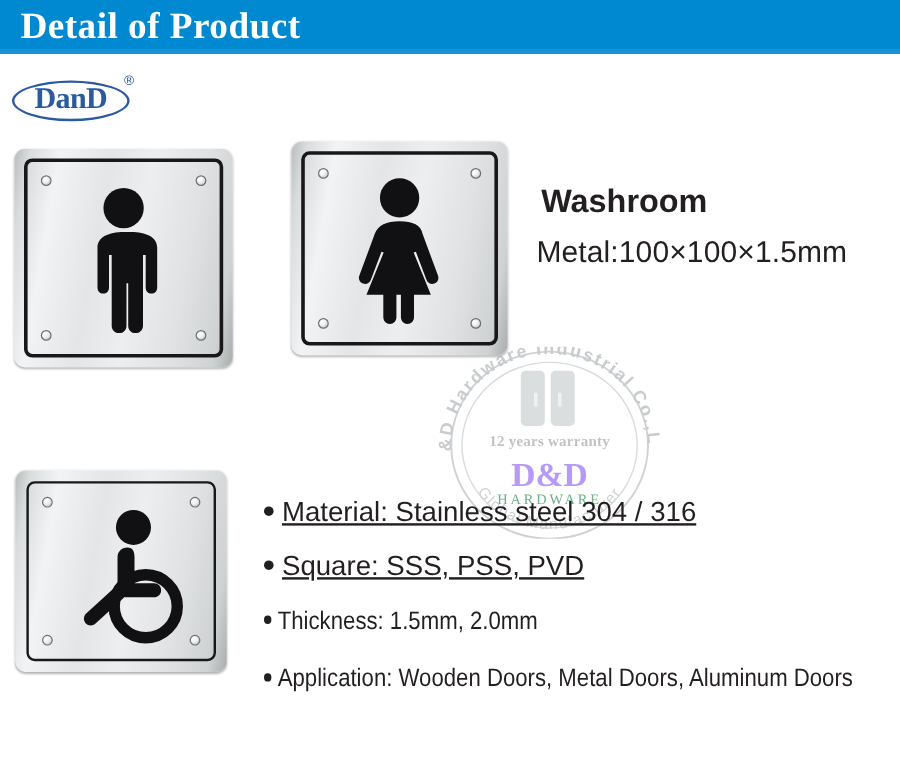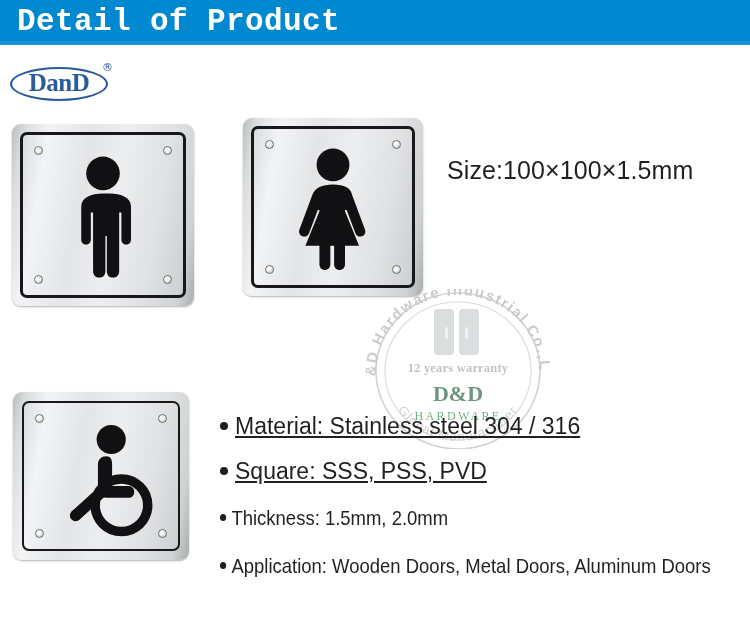--- a/index.html
+++ b/index.html
@@ -34,21 +34,21 @@
   .header-title {
     position: absolute;
     left: 17px;
     top: 2px;
     font-size: 31px;
     font-weight: bold;
     color: #ffffff;
     letter-spacing: 0.4px;
     line-height: 40px;
     white-space: nowrap;
-    font-family: Liberation Mono, monospace;
+    font-family: Liberation Serif, serif;
   }
 
   
   .brand-logo {
     position: absolute;
     left: 10px;
     top: 55px;
     width: 120px;
     height: 48px;
   }
@@ -207,24 +207,24 @@
     font-family: Liberation Serif, serif;
   }
   #wm-warranty {
     top: 72px;
     font-size: 12.5px;
     font-weight: bold;
     letter-spacing: 0.2px;
   }
   #wm-dd {
     top: 92px;
-    font-size: 22px;
+    font-size: 28px;
     font-weight: bold;
     font-family: "Liberation Serif", serif;
-    color: #14532d;
+    color: #8b5cf6;
   }
   #wm-hardware {
     top: 120px;
     font-size: 12px;
     letter-spacing: 2.4px;
     color: #15803d;
   }
 </style>
 </head>
 <body>
@@ -286,21 +286,22 @@
                c2.4 0 4.1-1.7 4.1-4.0c0-2.3-1.7-4.0-4.1-4.0H57.6V42.1
                C57.6 38.8 56.7 36.5 53.5 36.5z"></path>
       <path fill="#111113" d="M30.0 74.2c-1.6 1.5-1.7 3.9-0.3 5.5c1.5 1.6 3.9 1.7 5.5 0.3l18.0-16.4
                c1.6-1.5 1.7-3.9 0.3-5.5c-1.5-1.6-3.9-1.7-5.5-0.3L30.0 74.2z"></path>
       <circle cx="64" cy="70" r="18" fill="none" stroke="#111113" stroke-width="6.5"></circle>
     </svg>
   </div>
 </div>
 
 <div class="info-block">
-  <div class="info-size">Size:100×100×1.5mm</div>
+  <div class="info-title">Washroom</div>
+  <div class="info-size">Metal:100×100×1.5mm</div>
 </div>
 
 <div class="watermark">
   <svg viewBox="0 0 200 160" width="200" height="160">
     <defs>
       <path id="wm-arc-top" d="M 18,84 A 82,78 0 0 1 182,84"></path>
       <path id="wm-arc-bottom" d="M 28,84 A 72,68 0 0 0 172,84"></path>
     </defs>
     <ellipse cx="100" cy="82" rx="82" ry="78" fill="none" stroke="#b3b8bb" stroke-width="1.6"></ellipse>
     <ellipse cx="100" cy="82" rx="73" ry="69" fill="none" stroke="#c3c8cb" stroke-width="1.2"></ellipse>

